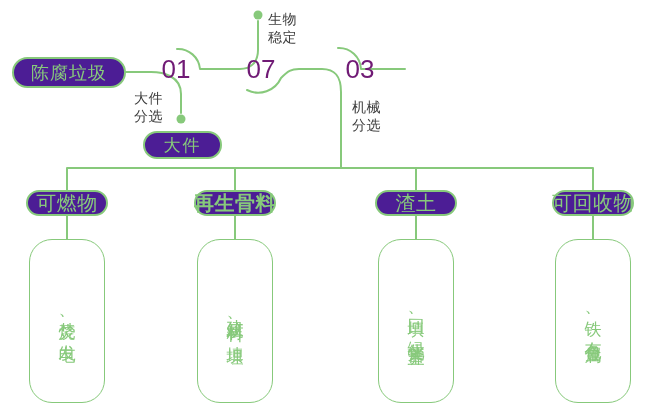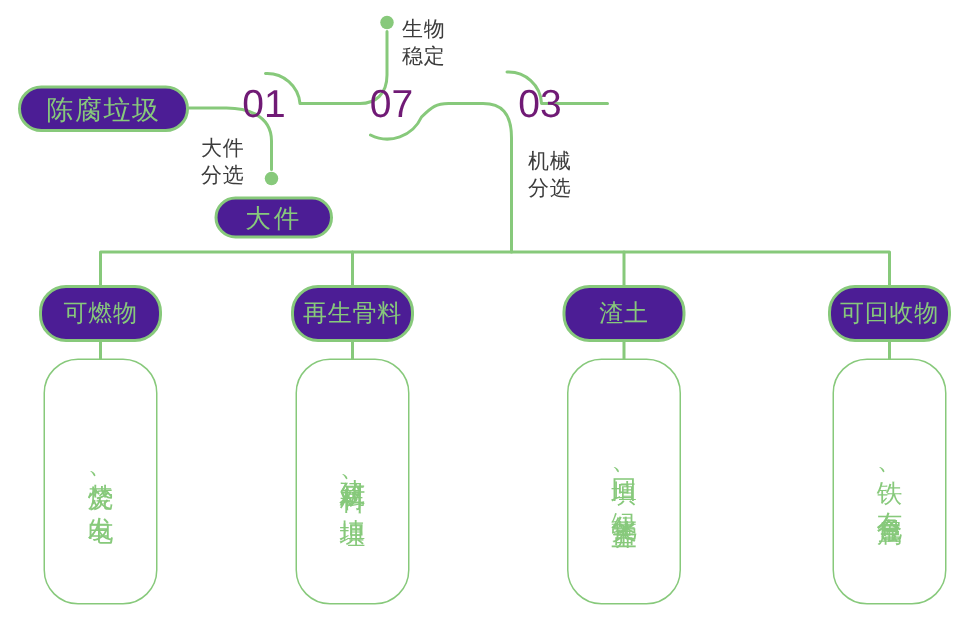--- a/index.html
+++ b/index.html
@@ -47,25 +47,25 @@
   }
   .pill.source {
     left: 12px; top: 57px; width: 114px; height: 31px;
     font-size: 18px; letter-spacing: 1px;
   }
   .pill.bulky {
     left: 143px; top: 131px; width: 79px; height: 28px;
     font-size: 17px; letter-spacing: 2px;
   }
   .pill.category {
-    top: 190px; width: 82px; height: 38px;
-    font-size: 16px; letter-spacing: 0.5px;
+    top: 190px; width: 82px; height: 26px;
+    font-size: 20px; letter-spacing: 0.5px;
   }
   .pill.cat-1 { left: 26px; }
-  .pill.cat-2 { left: 194px; }
+  .pill.cat-2 { left: 194px; font-weight: bold; }
   .pill.cat-3 { left: 375px; }
   .pill.cat-4 { left: 552px; }
 
   .step-num {
     position: absolute;
     top: 54px;
     width: 44px;
     text-align: center;
     font-size: 26px;
     line-height: 30px;

